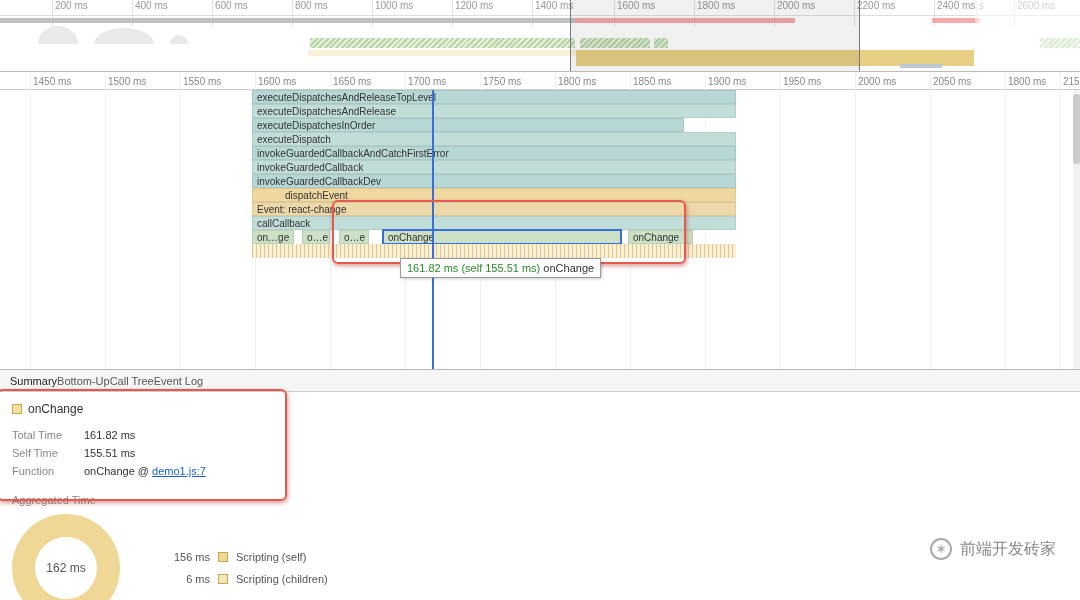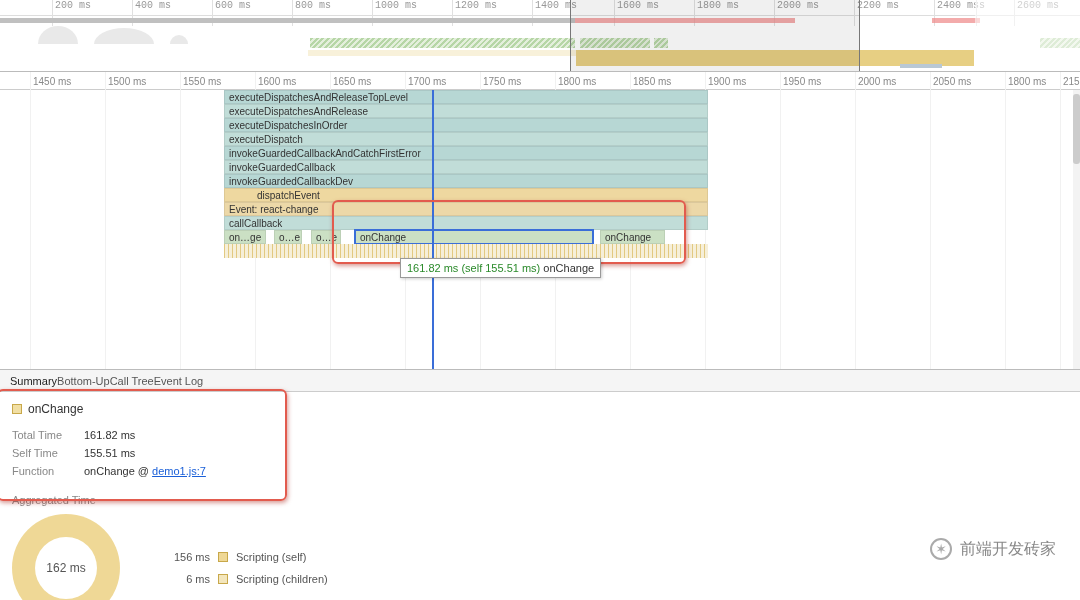--- a/index.html
+++ b/index.html
@@ -27,21 +27,20 @@
     border-bottom: 1px solid #ddd;
   }
   .overview-ruler .tick {
     position: absolute;
     top: 0;
     font-size: 10px;
     color: #999;
     border-left: 1px solid #e0e0e0;
     padding-left: 2px;
     height: 26px;
-    font-family: Liberation Mono, monospace;
   }
   .overview-cpu {
     position: absolute;
     left: 0; right: 0; top: 24px; height: 20px;
   }
   .overview-cpu .hump {
     position: absolute;
     bottom: 0;
     background: #e9e9e9;
     border-radius: 50% 50% 0 0 / 100% 100% 0 0;
@@ -98,21 +97,21 @@
     padding-left: 3px;
   }
   .main-ruler .grid {
     position:absolute; top:0; bottom:-280px; width:1px; background:#f1f1f1;
   }
 
   .flame {
     position:absolute; top:18px; left:0; right:0;
   }
   .flame-row {
-    position:relative; height:14px;
+    position:relative; height:14px;margin-left:28px;
   }
   .flame-bar {
     position:absolute; top:0; height:14px;
     padding-left:4px;
     font-size:10px; line-height:14px;
     overflow:hidden; text-overflow:ellipsis;
     color:#333;
     border:1px solid rgba(0,0,0,0.07);
   }
   .col-teal  { background:#b7d7d4; }
@@ -321,21 +320,21 @@
 
   <div class="flame">
 
     <div class="flame-row">
         <div class="flame-bar col-teal" style="left:224px;width:484px">executeDispatchesAndReleaseTopLevel</div>
       </div>
     <div class="flame-row">
         <div class="flame-bar col-teal2" style="left:224px;width:484px">executeDispatchesAndRelease</div>
       </div>
     <div class="flame-row">
-        <div class="flame-bar col-teal" style="left:224px;width:484px">executeDispatchesInOrder</div>
+        <div class="flame-bar col-teal" style="left:224px;width:432px">executeDispatchesInOrder</div>
       </div>
     <div class="flame-row">
         <div class="flame-bar col-teal2" style="left:224px;width:484px">executeDispatch</div>
       </div>
     <div class="flame-row">
         <div class="flame-bar col-teal" style="left:224px;width:484px">invokeGuardedCallbackAndCatchFirstError</div>
       </div>
     <div class="flame-row">
         <div class="flame-bar col-teal2" style="left:224px;width:484px">invokeGuardedCallback</div>
       </div>

